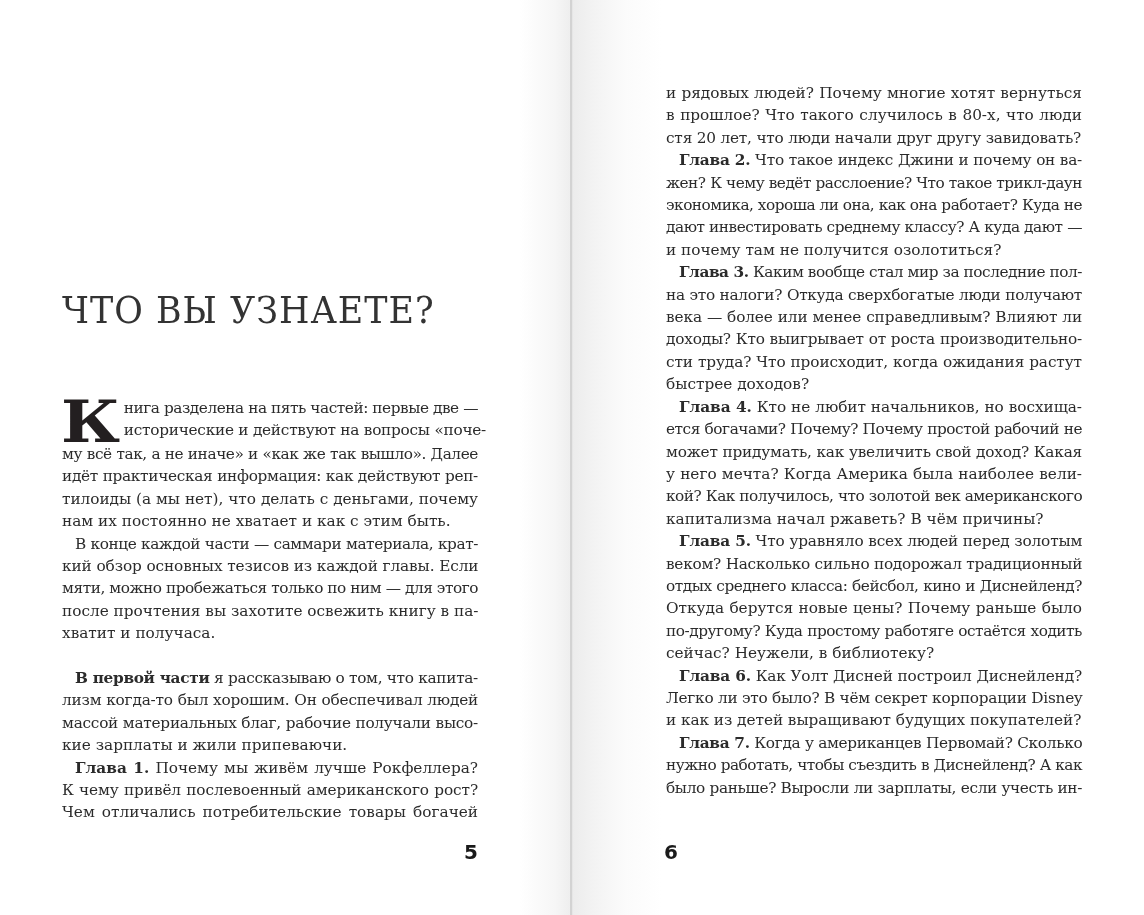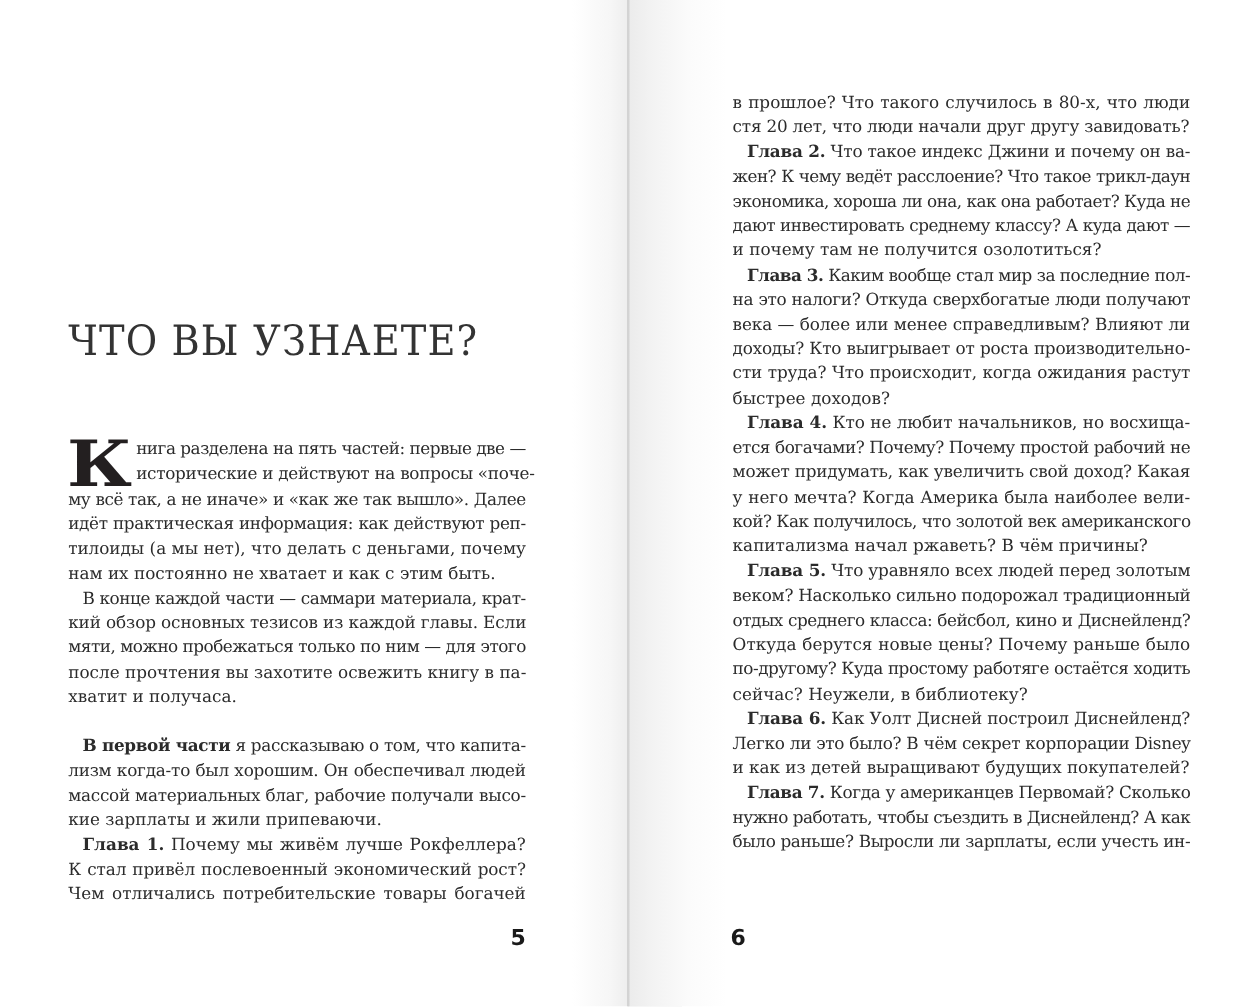--- a/index.html
+++ b/index.html
@@ -104,33 +104,34 @@
 
       <div style="margin-top:22.4px">
         <span class="line first-indent" style="white-space: nowrap; letter-spacing: -0.3px;"><span class="bold">В первой части</span><span> я рассказываю о том, что капита-</span></span>
         <span class="line" style="white-space: nowrap; letter-spacing: -0.2px;">лизм когда-то был хорошим. Он обеспечивал людей</span>
         <span class="line" style="white-space: nowrap; letter-spacing: -0.25px;">массой материальных благ, рабочие получали высо-</span>
         <span class="line last" style="white-space: nowrap;">кие зарплаты и жили припеваючи.</span>
       </div>
 
       <div>
         <span class="line first-indent" style="white-space: nowrap;"><span class="bold">Глава 1.</span><span> Почему мы живём лучше Рокфеллера?</span></span>
-        <span class="line" style="white-space: nowrap; letter-spacing: -0.1px;">К стал привёл послевоенный экономический рост?</span>
+        <span class="line" style="white-space: nowrap; letter-spacing: -0.1px;">К чему привёл послевоенный американского рост?</span>
         <span class="line" style="white-space: nowrap;">Чем отличались потребительские товары богачей</span>
       </div>
     </div>
 
     <div class="pagenum pagenum-left">5</div>
   </div>
 
   <div class="page page-right"></div>
   <div class="gutter"></div>
 
   <div class="text-col right-col">
     <div>
+      <span class="line" style="white-space: nowrap;">и рядовых людей? Почему многие хотят вернуться</span>
       <span class="line" style="white-space: nowrap;">в прошлое? Что такого случилось в 80-х, что люди</span>
       <span class="line last" style="white-space: nowrap; letter-spacing: -0.2px;">стя 20 лет, что люди начали друг другу завидовать?</span>
     </div>
     <div id="chapters">
         <div>
           <span class="line first-indent" style="white-space: nowrap; letter-spacing: -0.25px;"><span class="bold">Глава 2.</span><span> Что такое индекс Джини и почему он ва-</span></span>
           <span class="line" style="white-space: nowrap; letter-spacing: -0.5px;">жен? К чему ведёт расслоение? Что такое трикл-даун</span>
           <span class="line" style="white-space: nowrap; letter-spacing: -0.5px;">экономика, хороша ли она, как она работает? Куда не</span>
           <span class="line" style="white-space: nowrap; letter-spacing: -0.45px;">дают инвестировать среднему классу? А куда дают —</span>
           <span class="line last" style="white-space: nowrap;">и почему там не получится озолотиться?</span>

